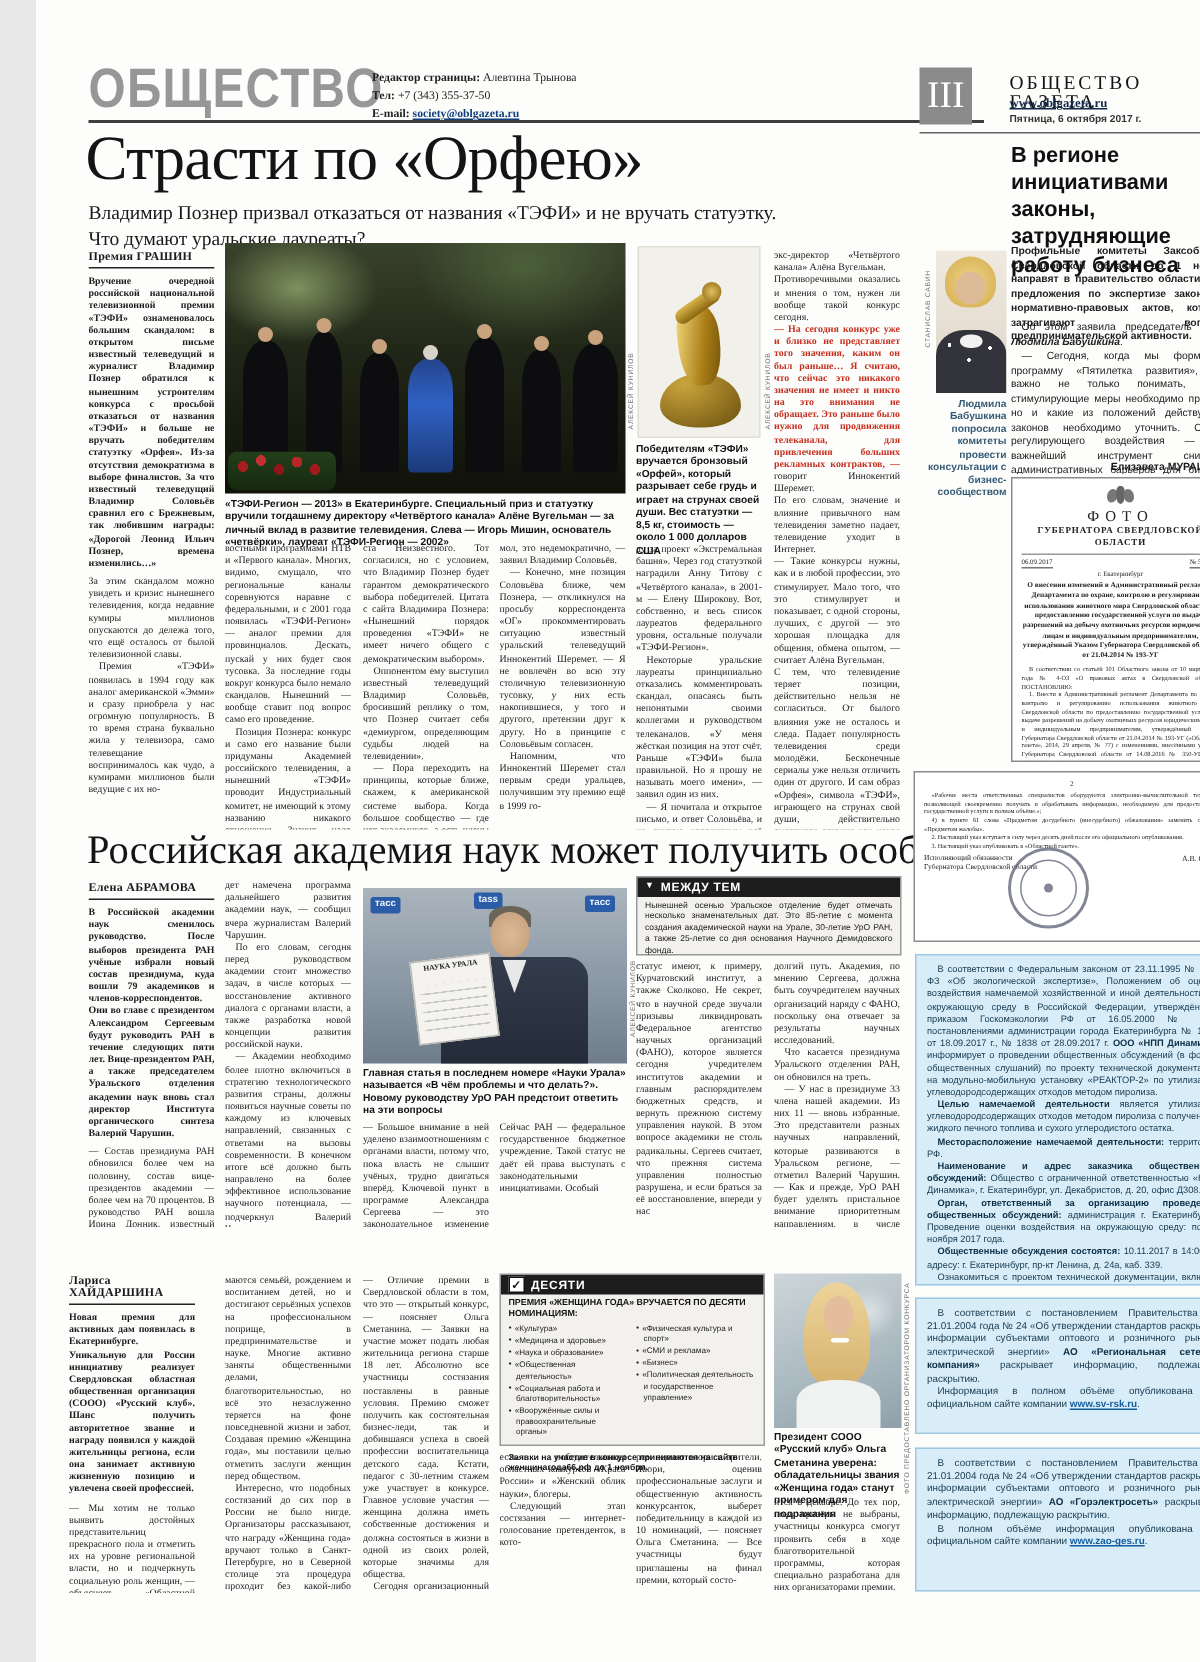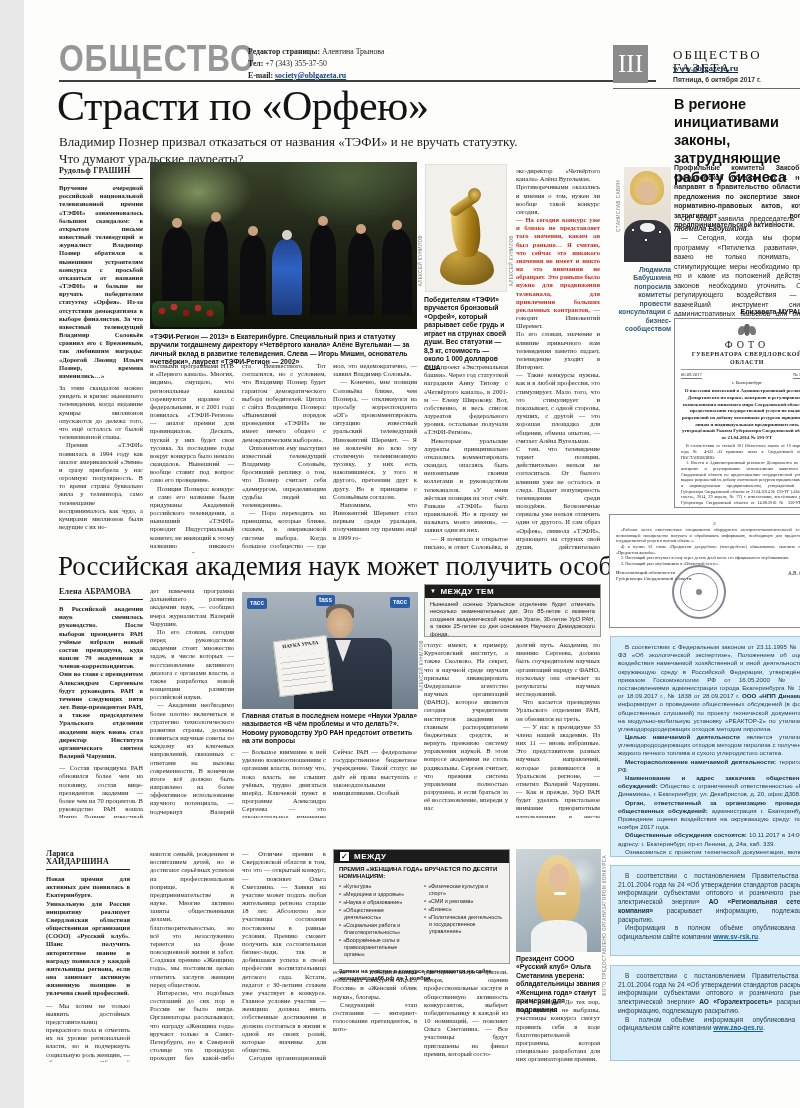--- a/index.html
+++ b/index.html
@@ -226,21 +226,21 @@
   <div class="abs" id="brand">ОБЩЕСТВО ГАЗЕТА</div>
   <div class="abs" id="site">www.oblgazeta.ru</div>
   <div class="abs" id="hdate">Пятница, 6 октября 2017 г.</div>
   <div class="abs" id="hrule2"></div>
 
   <div class="abs" id="h1">Страсти по «Орфею»</div>
   <div class="abs" id="subtitle">Владимир Познер призвал отказаться от названия «ТЭФИ» и не вручать статуэтку.
 Что думают уральские лауреаты?</div>
 
   <div class="col" id="a1c1">
-    <div class="byline">Рудольф ГРАШИН</div>
+    <div class="byline">Премия ГРАШИН</div>
     <div class="lede">Вручение очередной российской национальной телевизионной премии «ТЭФИ» ознаменовалось большим скандалом: в открытом письме известный телеведущий и журналист Владимир Познер обратился к нынешним устроителям конкурса с просьбой отказаться от названия «ТЭФИ» и больше не вручать победителям статуэтку «Орфея». Из-за отсутствия демократизма в выборе финалистов. За что известный телеведущий Владимир Соловьёв сравнил его с Брежневым, так любившим награды: «Дорогой Леонид Ильич Познер, времена изменились…»</div>
     <div>
         <p>За этим скандалом можно увидеть и кризис нынешнего телевидения, когда недавние кумиры миллионов опускаются до дележа того, что ещё осталось от былой телевизионной славы.</p>
         <p>Премия «ТЭФИ» появилась в 1994 году как аналог американской «Эмми» и сразу приобрела у нас огромную популярность. В то время страна буквально жила у телевизора, само телевещание воспринималось как чудо, а кумирами миллионов были ведущие с их но-</p>
       </div>
   </div>
 
   <div class="ph" id="photo1">
     <div class="sil s1"></div>
     <div class="sil s2"></div>
@@ -353,21 +353,21 @@
       <p>Интересно, что подобных состязаний до сих пор в России не было нигде. Организаторы рассказывают, что награду «Женщина года» вручают только в Санкт-Петербурге, но в Северной столице эта процедура проходит без какой-либо соревновательности участниц и не сопровождается социальной программой. Закрытое жюри самостоятельно определяет, кого награждать, и повлиять на его выбор заслугами невозможно. Совсем не так будет на Среднем Урале.</p>
     </div>
   <div class="col" id="wc3">
       <p>— Отличие премии в Свердловской области в том, что это — открытый конкурс, — поясняет Ольга Сметанина. — Заявки на участие может подать любая жительница региона старше 18 лет. Абсолютно все участницы состязания поставлены в равные условия. Премию сможет получить как состоятельная бизнес-леди, так и добившаяся успеха в своей профессии воспитательница детского сада. Кстати, педагог с 30-летним стажем уже участвует в конкурсе. Главное условие участия — женщина должна иметь собственные достижения и должна состояться в жизни в одной из своих ролей, которые значимы для общества.</p>
       <p>Сегодня организационный комитет принял более 50 заявок от известных политиков, педагогов, учёных, производственниц, студенток и домохозяек. Среди претенденток на высокое звание «Женщина года» — 2017»</p>
     </div>
 
   <div class="abs" id="kstati">
     <div class="grayboxhead">
         <span class="chk">✓</span>
-        <span>МЕЖДУ</span>
+        <span>ДЕСЯТИ</span>
       </div>
     <div class="kh">ПРЕМИЯ «ЖЕНЩИНА ГОДА» ВРУЧАЕТСЯ ПО ДЕСЯТИ НОМИНАЦИЯМ:</div>
     <div class="kcols">
       <div>
           <p>«Культура»</p>
           <p>«Медицина и здоровье»</p>
           <p>«Наука и образование»</p>
           <p>«Общественная деятельность»</p>
           <p>«Социальная работа и благотворительность»</p>
           <p>«Вооружённые силы и правоохранительные органы»</p>

